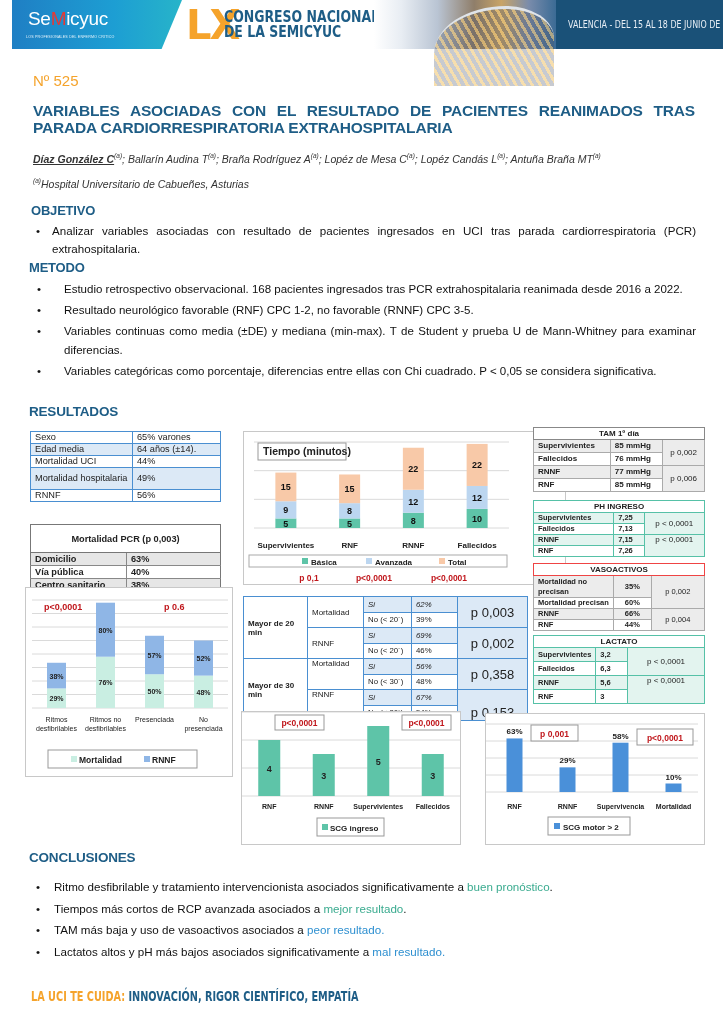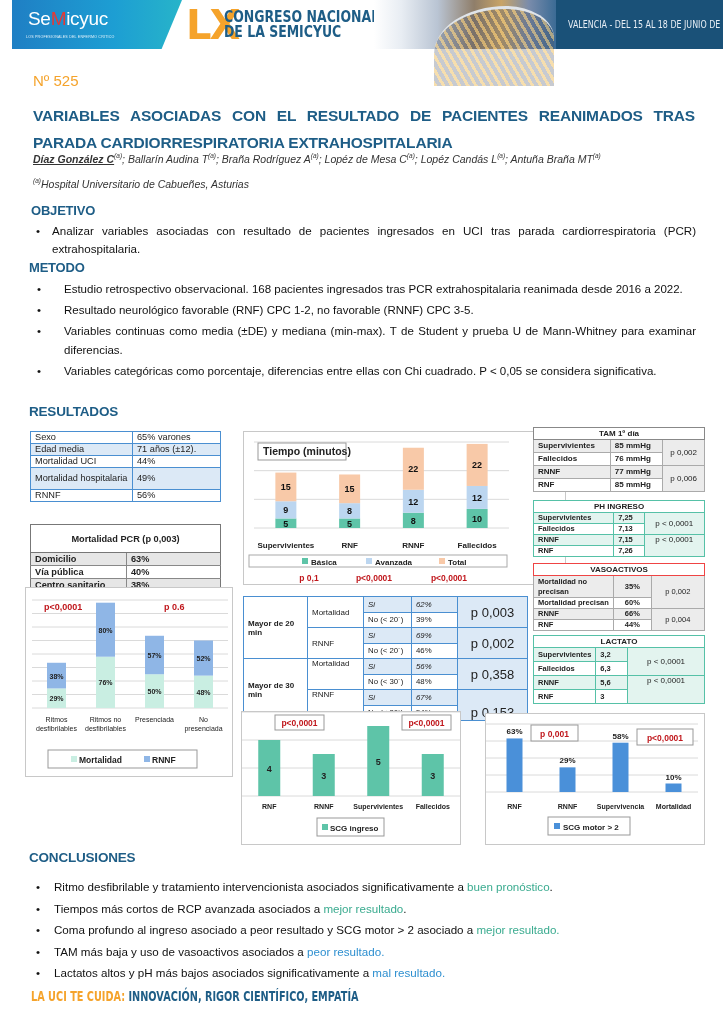--- a/index.html
+++ b/index.html
@@ -17,21 +17,21 @@
   .lx { position: absolute; left: 174px; top: 2px; font-size: 40px; font-weight: bold; color: #f5a32b; font-family: "DejaVu Sans", sans-serif; letter-spacing: -2px; }
   .congreso { position: absolute; left: 212px; top: 9px; font-size: 16px; line-height: 15px; color: #1e5d86; font-family: "DejaVu Sans", sans-serif; font-weight: bold; transform: scaleX(0.78); transform-origin: left; white-space: nowrap; }
   .hdr-photo { position: absolute; left: 362px; top: 0; width: 182px; height: 49px;
     background: linear-gradient(90deg, rgba(255,255,255,1) 0%, #e8edf3 15%, #b9c4d3 35%, #8f7e6a 55%, #c8a468 70%, #7a8cab 85%, #3b6b95 100%); }
   .hdr-photo .arch { position: absolute; left: 60px; top: 6px; width: 120px; height: 80px; border-radius: 60% 40% 0 0; border-top: 3px solid #dfe4ea; background: repeating-linear-gradient(60deg, rgba(240,200,120,0.6) 0 3px, rgba(70,80,100,0.3) 3px 7px); }
   .hdr-right { position: absolute; left: 544px; top: 0; width: 179px; height: 49px; background: #1a5178; }
   .hdr-date { position: absolute; left: 556px; top: 18px; font-size: 11px; color: #e7eef5; font-family: "DejaVu Sans", sans-serif; transform: scaleX(0.72); transform-origin: left; white-space: nowrap; }
 
   
   .num { position: absolute; left: 33px; top: 72px; font-size: 15px; color: #f5a32b; }
-  .title { position: absolute; left: 33px; top: 102px; width: 662px; font-size: 15.5px; font-weight: bold; color: #1e5d86; line-height: 27px; text-align: justify; text-align-last: left; letter-spacing: -0.2px; }
+  .title { position: absolute; left: 33px; top: 102px; width: 662px; font-size: 15.5px; font-weight: bold; color: #1e5d86; line-height: 17px; text-align: justify; text-align-last: left; letter-spacing: -0.2px; }
   .authors { position: absolute; left: 33px; top: 152px; font-size: 10.5px; font-style: italic; color: #333; white-space: nowrap; }
   .authors .main { font-weight: bold; text-decoration: underline; }
   .authors sup, .affil sup { font-size: 6.5px; }
   .affil { position: absolute; left: 33px; top: 177px; font-size: 10.5px; font-style: italic; color: #333; }
 
   
   .sec-h { position: absolute; font-size: 13px; font-weight: bold; color: #1e5d86; letter-spacing: -0.2px; }
   ul.bul { position: absolute; list-style: none; font-size: 11.6px; color: #111; }
   ul.bul li { position: relative; padding-left: 30px; line-height: 19px; text-align: justify; }
   ul.bul li::before { content: "•"; position: absolute; left: 3px; top: 0; }
@@ -137,21 +137,21 @@
 <div class="sec-h" style="left:29px; top:404px; font-size:13.5px;">RESULTADOS</div>
 
 <table class="t-demo">
   <tbody>
       <tr>
         <td>Sexo</td>
         <td>65% varones</td>
       </tr>
   <tr>
         <td>Edad media</td>
-        <td>71 años (±12).</td>
+        <td>64 años (±14).</td>
       </tr>
   <tr>
         <td>Mortalidad UCI</td>
         <td>44%</td>
       </tr>
   <tr>
         <td style="height:22px;">Mortalidad hospitalaria</td>
         <td>49%</td>
       </tr>
   <tr>
@@ -479,18 +479,17 @@
       <rect x="62" y="103" width="82" height="18" fill="#fff" stroke="#999"></rect>
       <rect x="68" y="109" width="6" height="6" fill="#4a90d9"></rect>
       <text x="77" y="115.5" font-size="8" font-weight="bold" fill="#222">SCG motor &gt; 2</text>
     </svg>
 </div>
 
 <div class="sec-h" style="left:29px; top:850px; font-size:13.5px;">CONCLUSIONES</div>
 <ul class="bul conc" style="left:30px; top:877px; width:680px;">
   <li style="margin-bottom:2px;"><span>Ritmo desfibrilable y tratamiento intervencionista asociados significativamente a </span><span class="g">buen pronóstico</span><span>.</span></li>
   <li style="margin-bottom:2px;"><span>Tiempos más cortos de RCP avanzada asociados a </span><span class="g">mejor resultado</span><span>.</span></li>
-  <li style="margin-bottom:2px;"><span>Coma profundo al ingreso asociado a peor resultado y SCG motor &gt; 2 asociado a </span><span class="g">mejor resultado.</span><span></span></li>
   <li style="margin-bottom:2px;"><span>TAM más baja y uso de vasoactivos asociados a </span><span class="bl">peor resultado.</span><span></span></li>
   <li><span>Lactatos altos y pH más bajos asociados significativamente a </span><span class="bl">mal resultado.</span><span></span></li>
 </ul>
 
 <div class="footer"><span class="o">LA UCI TE CUIDA: </span><span class="b">INNOVACIÓN, RIGOR CIENTÍFICO, EMPATÍA</span></div>
 
 </body></html>

